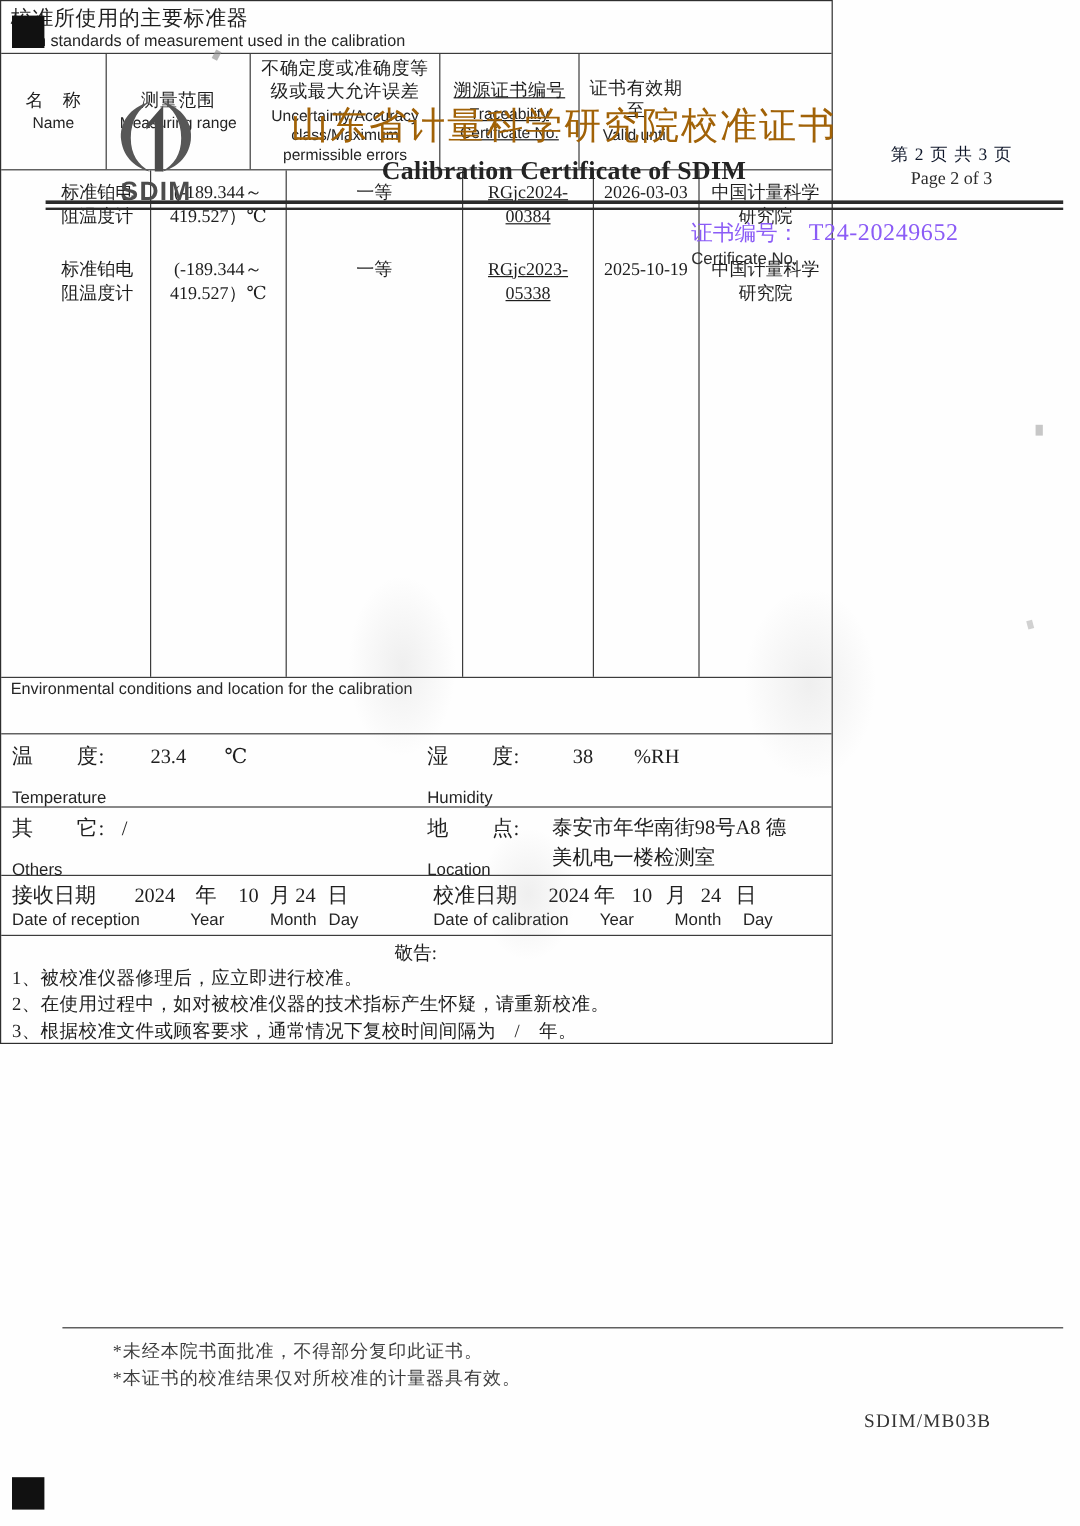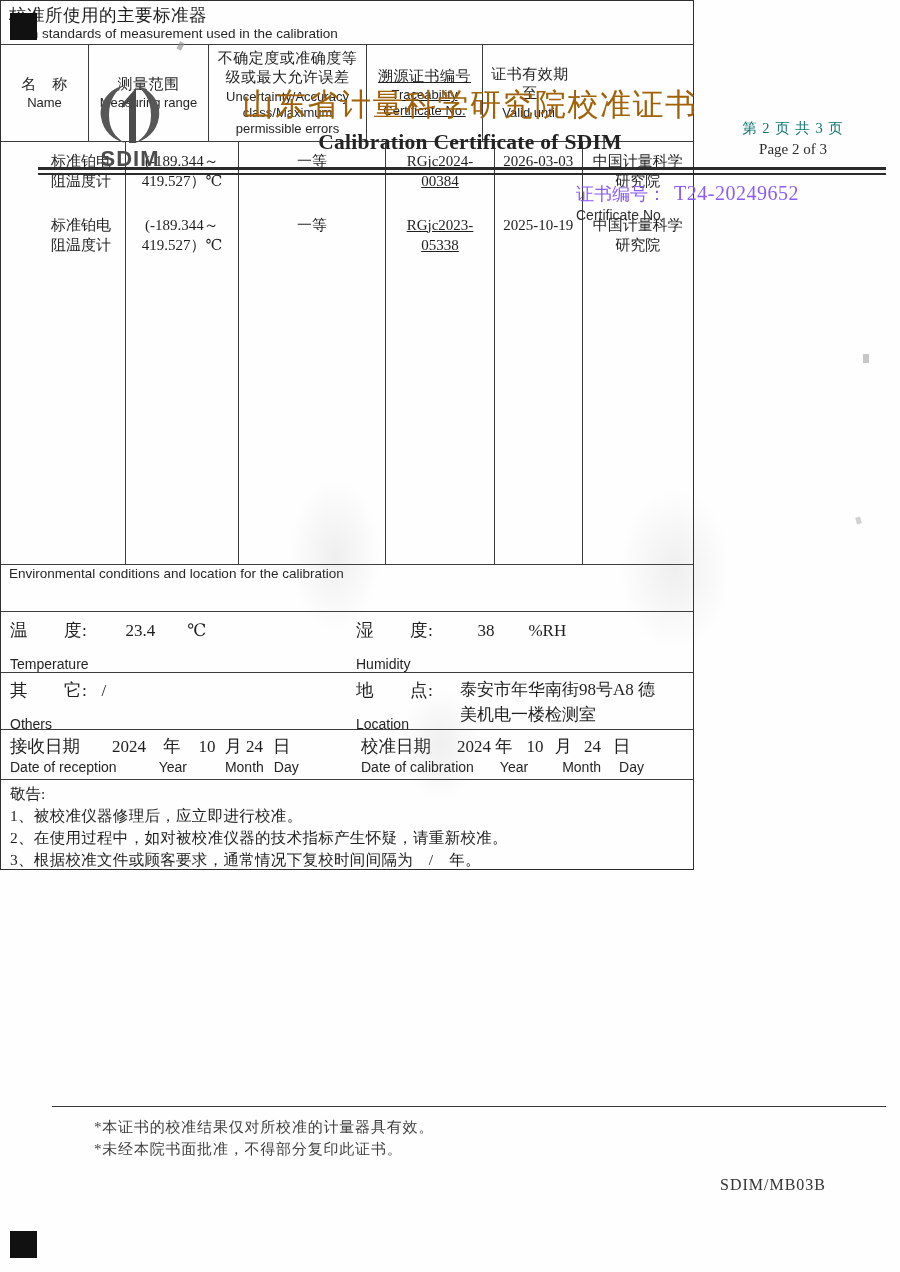--- a/index.html
+++ b/index.html
@@ -19,21 +19,21 @@
 
   
   .logo-wrap { left:88px; top:82px; width:84px; text-align:center; }
   .logo-text { font-family:"Liberation Sans","DejaVu Sans",sans-serif; font-weight:bold;
     font-size:22px; letter-spacing:1px; color:#4c4c4c; margin-top:-4px; }
   .title-cn { left:200px; top:84px; width:540px; text-align:center;
     font-size:31px; font-weight:400; letter-spacing:1.5px; color:#a16207; }
   .title-en { left:200px; top:130px; width:540px; text-align:center;
     font-size:21.5px; font-weight:bold; color:#232323; letter-spacing:0.3px; }
   .page-info { left:728px; top:119px; width:130px; text-align:center; }
-  .page-info-cn { font-size:14.5px; color:#0f766e; letter-spacing:1px; }
+  .page-info-cn { font-size:14.5px; color:#0f172a; letter-spacing:1px; }
   .page-info-en { font-size:15px; color:#2c2c2c; margin-top:3px; }
   .header-rule { left:38px; top:167px; width:848px; height:8px;
     border-top:3px solid #2b2b2b; border-bottom:2px solid #2b2b2b; }
 
   .certno { left:576px; top:182px; }
   .certno-line1 { font-size:18px; color:#8b5cf6; }
   .certno-value { font-size:20px; letter-spacing:0.5px; margin-left:8px; }
   .certno-en { font-family:"Liberation Sans","DejaVu Sans",sans-serif;
     font-size:14px; color:#2f2f2f; margin-top:1px; }
 
@@ -78,21 +78,21 @@
   .loc-value { font-size:17px; line-height:1.45; max-width:268px; }
 
   .date-row { height:50px; display:flex; padding-top:4px; }
   .date-half { width:50%; padding-left:9px; white-space:nowrap; }
   .d-cn { font-size:17.5px; }
   .d-num { font-size:17px; }
   .date-en-line span { font-family:"Liberation Sans","DejaVu Sans",sans-serif;
     font-size:14px; color:#242424; }
 
   .notice { height:90px; padding:4px 10px 0 9px; }
-  .notice-title { font-size:15.5px; }
+  .notice-title { font-size:15.5px;text-align:center; }
   .notice-item { font-size:15.5px; line-height:1.42; letter-spacing:0.3px; }
 
   
   .footer-rule { left:52px; top:1106px; width:834px; border-top:1.7px solid #3a3a3a; }
   .footnotes { left:94px; top:1116px; font-size:15px; line-height:22px;
     color:#3e3e3e; letter-spacing:0.8px; }
   .form-code { left:720px; top:1176px; font-size:16px; color:#333; letter-spacing:1px; }
 
   
   .speck { position:absolute; background:#8f8f8f; }
@@ -288,18 +288,18 @@
       <div class="notice-title">敬告:</div>
       <div class="notice-item">1、被校准仪器修理后，应立即进行校准。</div>
       <div class="notice-item">2、在使用过程中，如对被校准仪器的技术指标产生怀疑，请重新校准。</div>
       <div class="notice-item">3、根据校准文件或顾客要求，通常情况下复校时间间隔为　/　年。</div>
     </div>
 
   </div>
 
   <div class="abs footer-rule"></div>
   <div class="abs footnotes">
+    <div>*未经本院书面批准，不得部分复印此证书。</div>
     <div>*本证书的校准结果仅对所校准的计量器具有效。</div>
-    <div>*未经本院书面批准，不得部分复印此证书。</div>
   </div>
   <div class="abs form-code">SDIM/MB03B</div>
 
 </div>
 
 </body></html>

